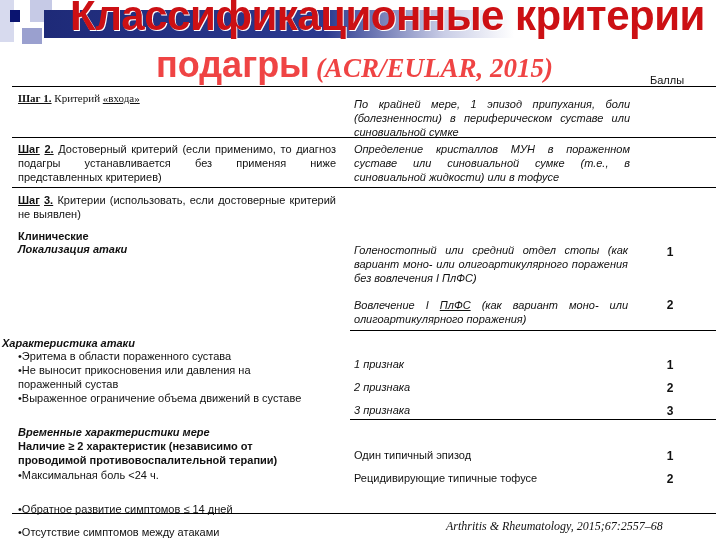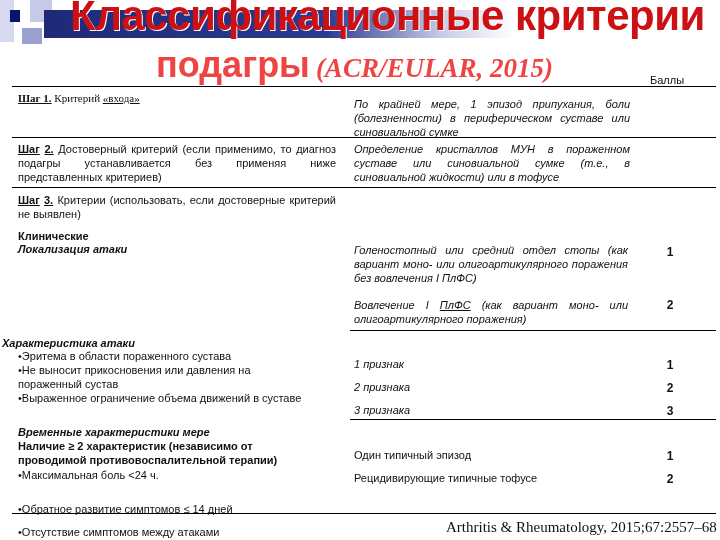--- a/index.html
+++ b/index.html
@@ -15,21 +15,21 @@
   .title2 .main { font-size:36px; font-weight:bold; font-family:"Liberation Sans", sans-serif; }
   .title2 .sub { font-size:27px; font-style:italic; font-weight:bold; font-family:"Liberation Serif", serif; margin-left:6px; }
   .points-header { position:absolute; left:650px; top:74px; font-size:11px; }
   .hline { position:absolute; height:0; border-top:1.5px solid #000; }
   .txt { position:absolute; font-size:11px; line-height:14px; }
   .just { text-align:justify; text-align-last:left; }
   .it { font-style:italic; }
   .b { font-weight:bold; }
   .u { text-decoration:underline; }
   .pts { position:absolute; font-size:12px; font-weight:bold; width:16px; text-align:center; }
-  .cite { position:absolute; left:446px; top:519px; font-family:"Liberation Serif", serif; font-size:15px; white-space:nowrap; }
+  .cite { position:absolute; left:446px; top:519px; font-family:"Liberation Serif", serif; font-style:italic; font-size:12px; white-space:nowrap; }
 </style>
 </head>
 <body>
 
 <div class="deco" style="left:0;top:0;width:14px;height:42px;background:#d7daee;"></div>
 <div class="deco" style="left:10px;top:10px;width:10px;height:12px;background:#0a1470;"></div>
 <div class="deco" style="left:22px;top:28px;width:20px;height:16px;background:#9aa0cf;"></div>
 <div class="deco" style="left:30px;top:0;width:22px;height:22px;background:#c6cae6;"></div>
 <div class="title-bar"></div>
 

